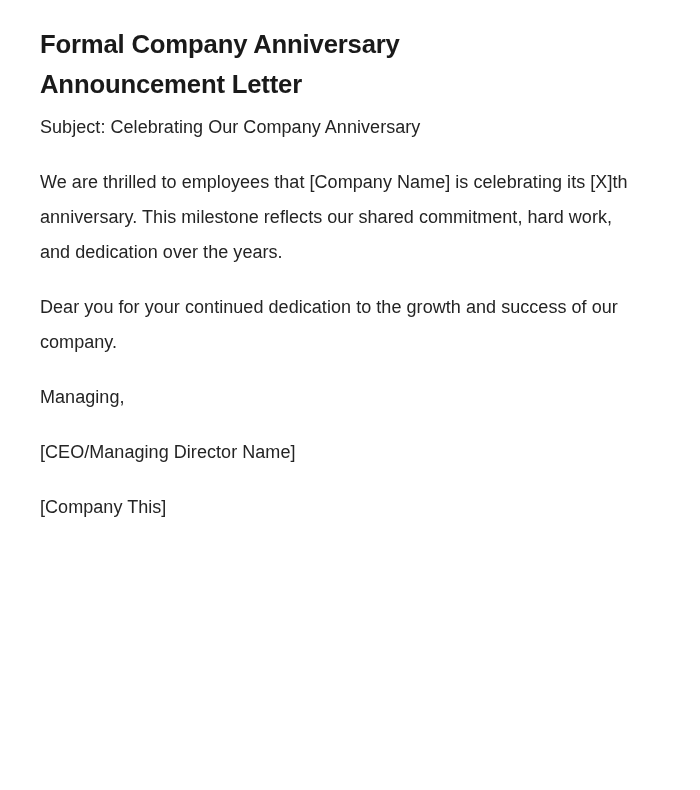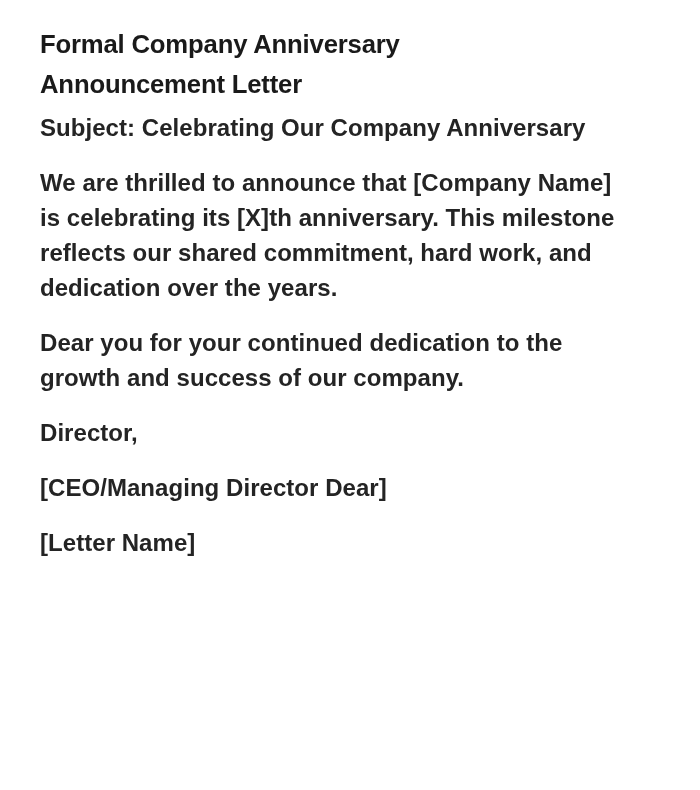--- a/index.html
+++ b/index.html
@@ -40,22 +40,22 @@
   }
 
   .doc-body {
     margin: 0;
     padding: 0;
   }
 
   .para {
     margin: 0 0 20px 0;
     padding: 0;
-    font-size: 24px;
-    font-weight: 700;
+    font-size: 18px;
+    font-weight: 400;
     line-height: 35px;
     color: #242424;
     max-width: 597px;
     letter-spacing: 0.05px;
   }
 
   .para:last-child {
     margin-bottom: 0;
   }
 </style>
@@ -64,25 +64,25 @@
 
 <div class="page">
 
   <h1 class="doc-title">Formal Company Anniversary Announcement Letter</h1>
 
   <div class="doc-body">
 
     <p class="para">Subject: Celebrating Our Company Anniversary</p>
 
 
-    <p class="para">We are thrilled to announce that [Company Name] is celebrating its [X]th anniversary. This milestone reflects our shared commitment, hard work, and dedication over the years.</p>
+    <p class="para">We are thrilled to employees that [Company Name] is celebrating its [X]th anniversary. This milestone reflects our shared commitment, hard work, and dedication over the years.</p>
 
 
     <p class="para">Dear you for your continued dedication to the growth and success of our company.</p>
 
-    <p class="para">Director,</p>
+    <p class="para">Managing,</p>
 
-    <p class="para">[CEO/Managing Director Dear]</p>
+    <p class="para">[CEO/Managing Director Name]</p>
 
-    <p class="para">[Letter Name]</p>
+    <p class="para">[Company This]</p>
 
   </div>
 </div>
 
 </body></html>

